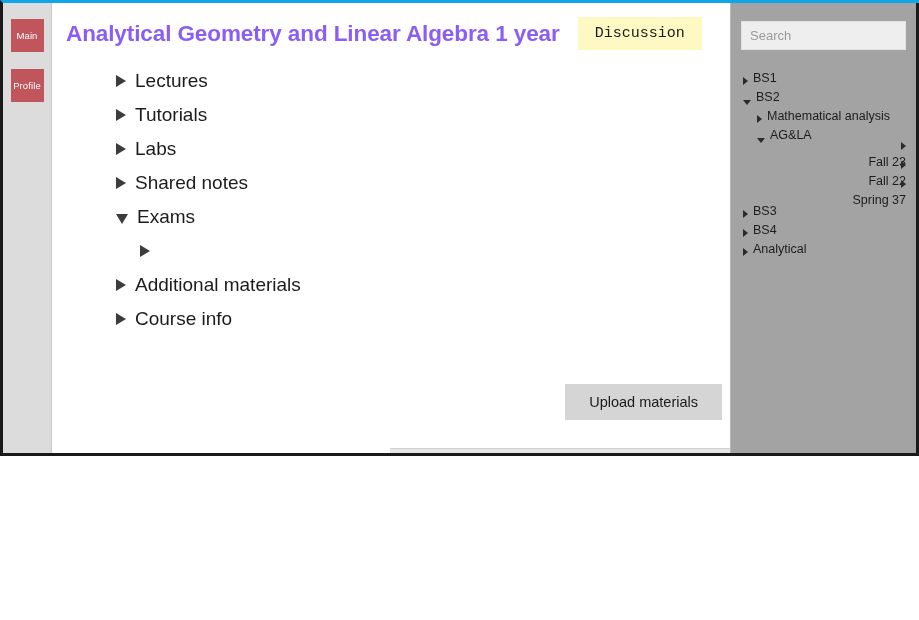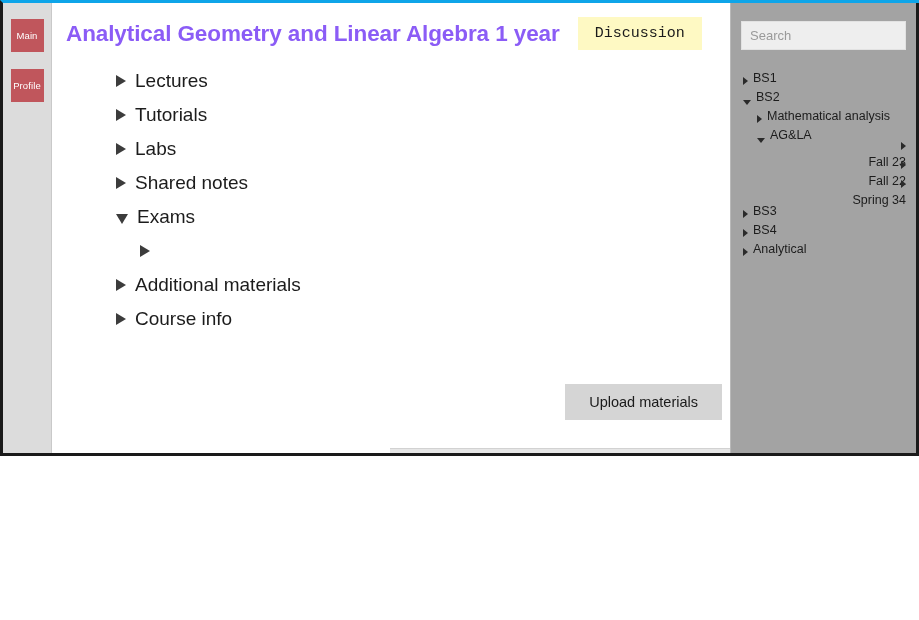--- a/index.html
+++ b/index.html
@@ -311,21 +311,21 @@
         <span class="side-label">Fall 23</span>
       </div>
 
       <div class="side-row d2">
         <span class="s-caret closed"></span>
         <span class="side-label">Fall 22</span>
       </div>
 
       <div class="side-row d2">
         <span class="s-caret closed"></span>
-        <span class="side-label">Spring 34</span>
+        <span class="side-label">Spring 37</span>
       </div>
 
       <div class="side-row d0">
         <span class="s-caret closed"></span>
         <span class="side-label">BS3</span>
       </div>
 
       <div class="side-row d0">
         <span class="s-caret closed"></span>
         <span class="side-label">BS4</span>

